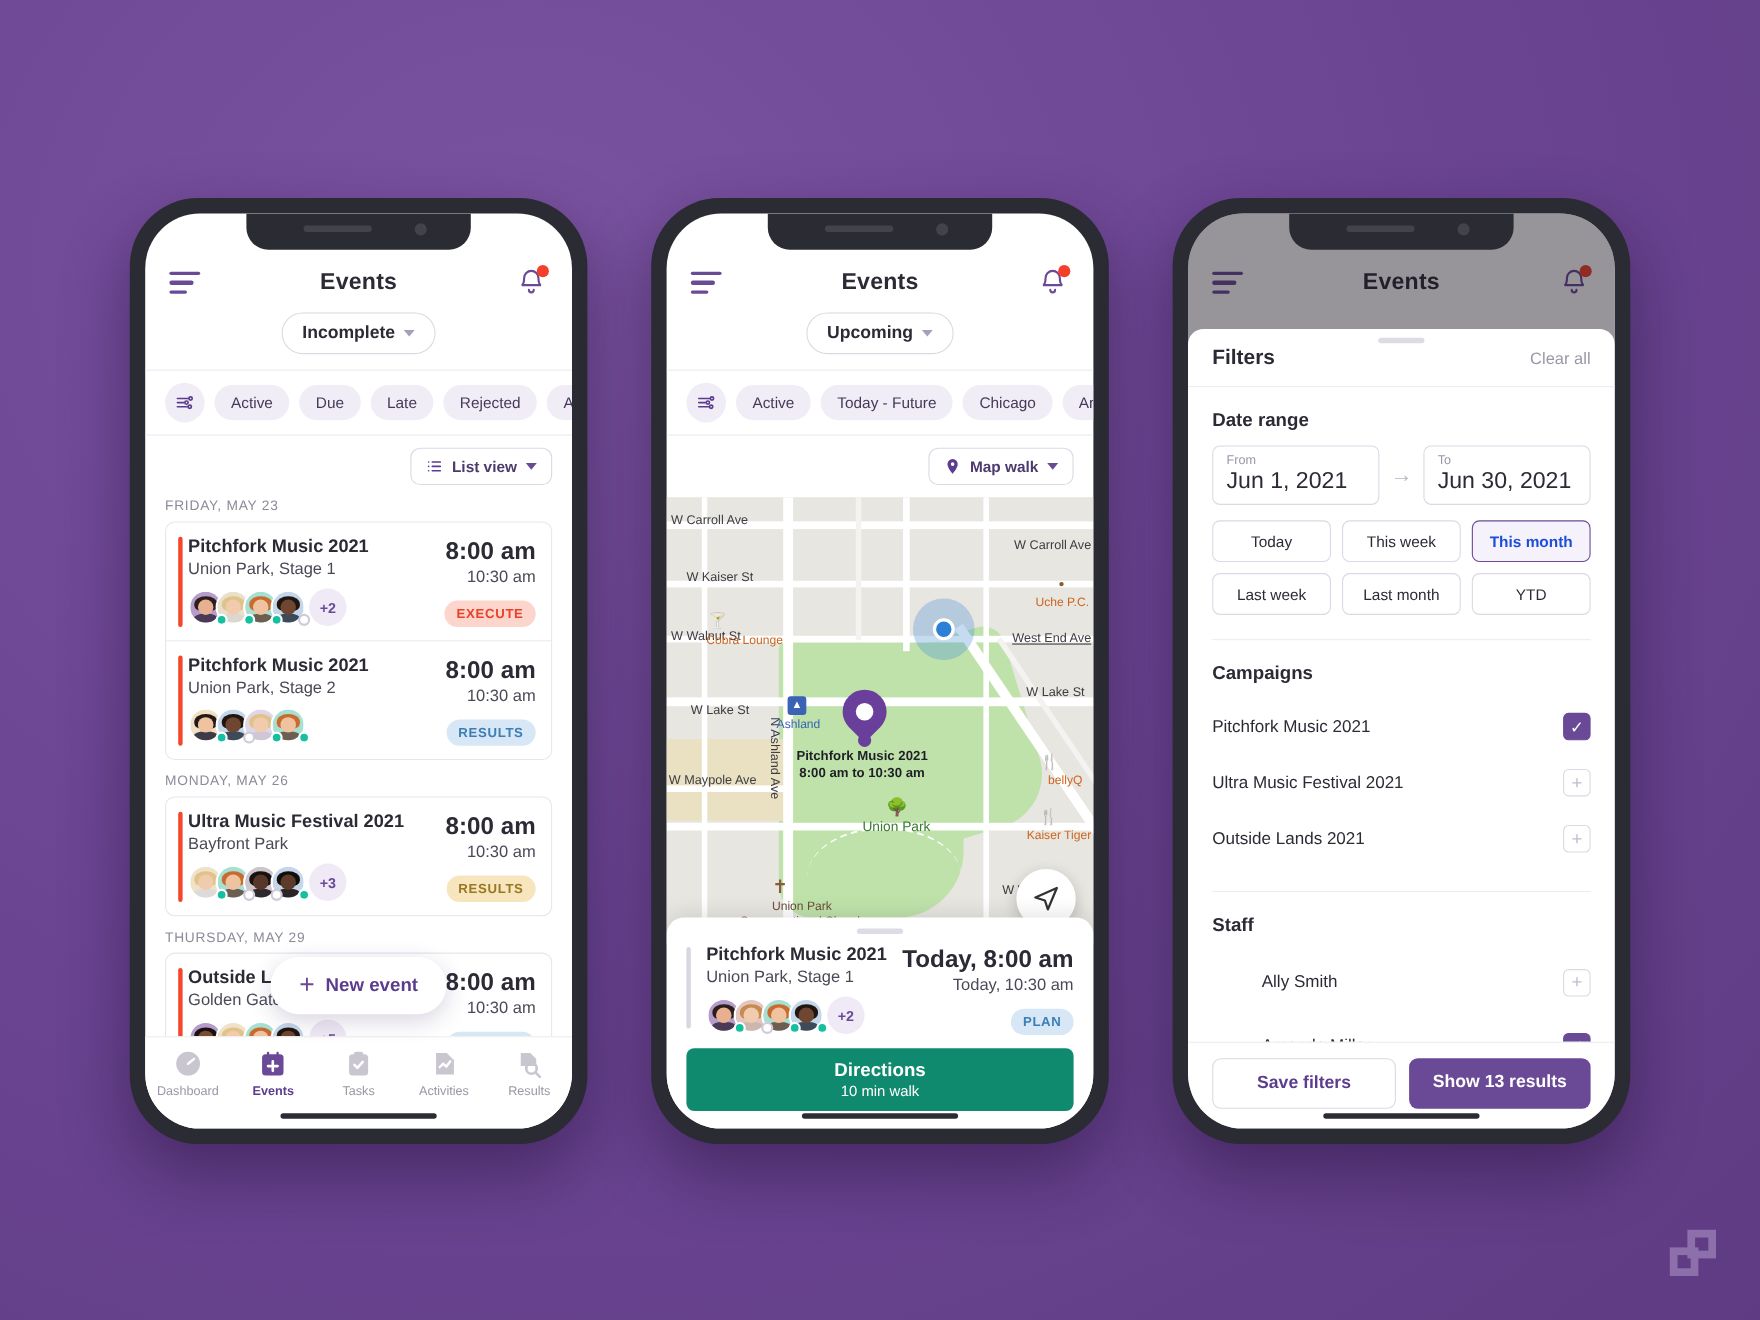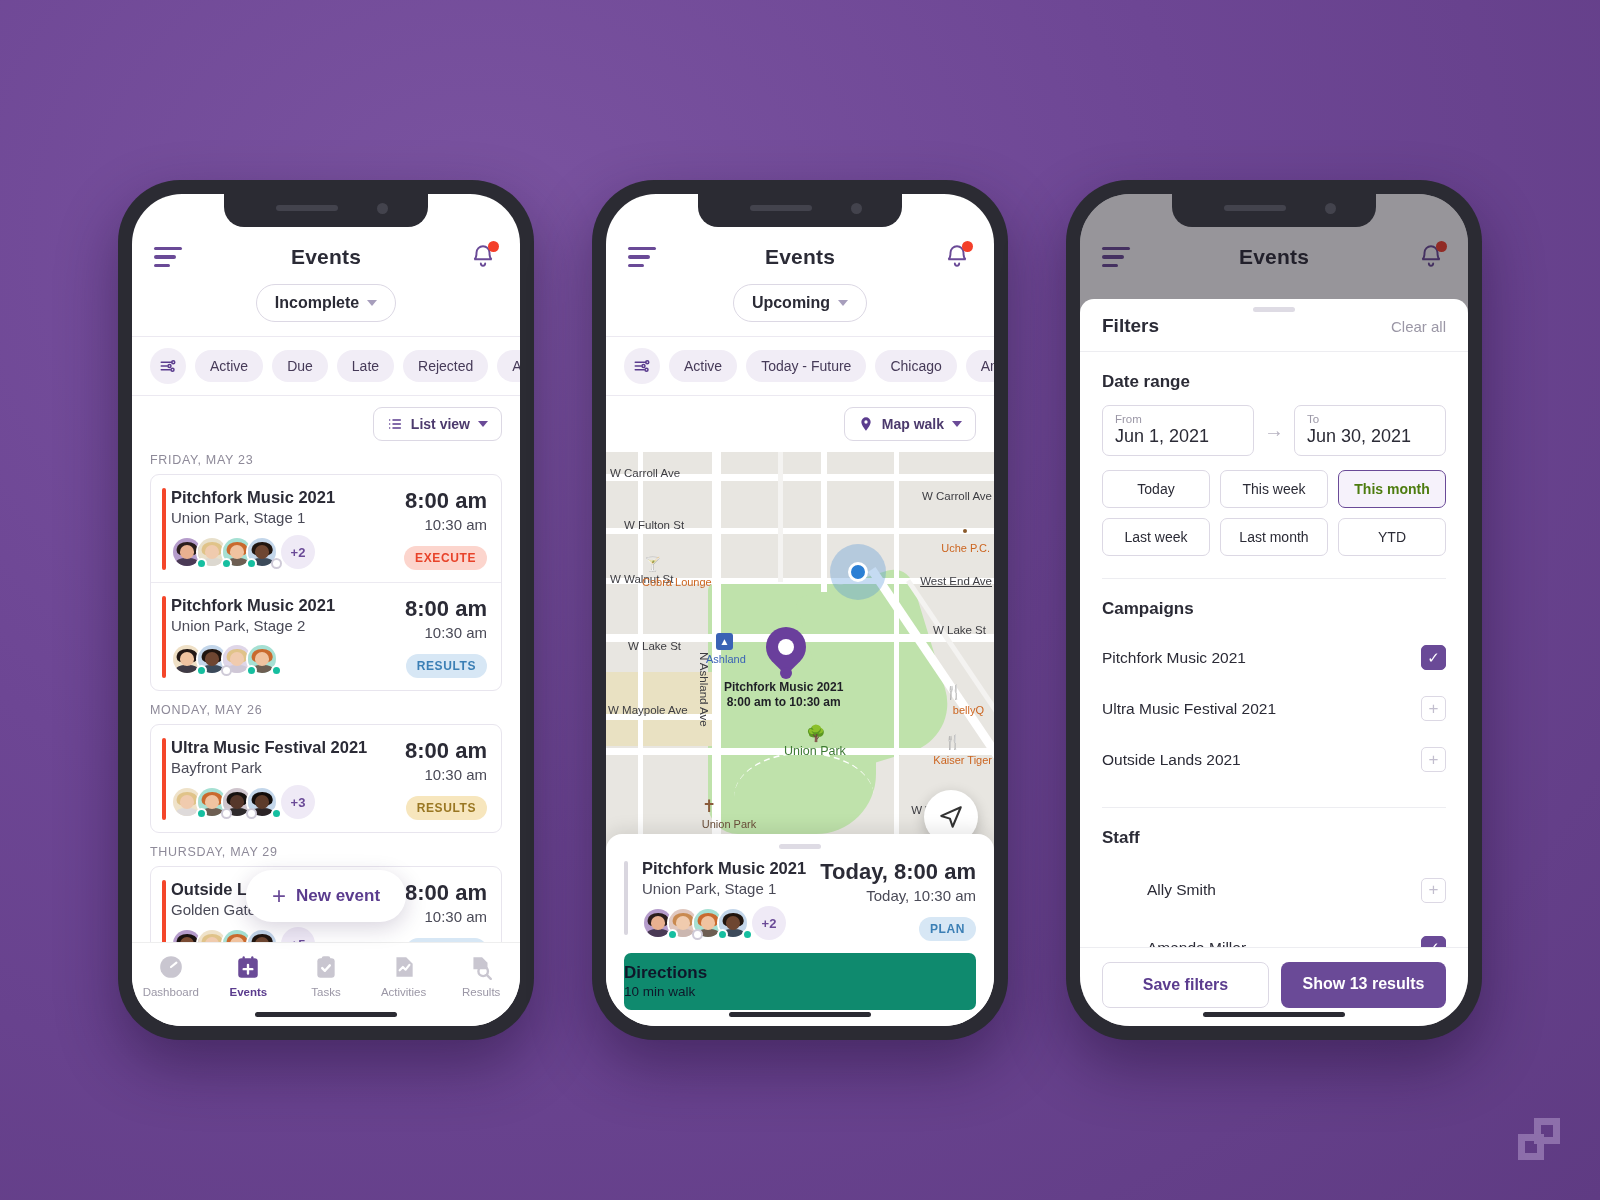--- a/index.html
+++ b/index.html
@@ -142,45 +142,45 @@
   .userdot .core { width: 20px; height: 20px; border-radius: 50%; background: #2b7fd4; border: 3px solid #fff; }
   .locbtn { position: absolute; right: 16px; bottom: 14px; width: 54px; height: 54px; border-radius: 50%;
             background: #fff; box-shadow: 0 4px 14px rgba(0,0,0,.2); display: flex;
             align-items: center; justify-content: center; cursor: pointer; }
   .locbtn svg { width: 26px; height: 26px; }
 
   .sheet { position: absolute; left: 0; right: 0; bottom: 0; background: #fff;
            border-radius: 16px 16px 0 0; box-shadow: 0 -4px 18px rgba(0,0,0,.1); padding: 10px 18px 16px; z-index: 20; }
   .grabber { width: 42px; height: 5px; background: #dedbe4; border-radius: 3px; margin: 0 auto 10px; }
   .sheet .ev .bar { background: #d9d6df; }
-  .dirbtn { margin-top: 12px; background: #0f8a6e; border-radius: 7px; color: #0f172a;
-            padding: 10px 0 11px; cursor: pointer; }
+  .dirbtn { margin-top: 12px; background: #0f8a6e; border-radius: 7px; color: #ffffff;
+            text-align: center; padding: 10px 0 11px; cursor: pointer; }
   .dirbtn .d1 { font-size: 17px; font-weight: bold; }
   .dirbtn .d2 { font-size: 13.5px; margin-top: 1px; }
 
   
   .dim { position: absolute; inset: 0; background: rgba(24,20,30,.45); z-index: 15; }
   .fsheet { position: absolute; left: 0; right: 0; top: 105px; bottom: 0; background: #fff;
             border-radius: 14px 14px 0 0; z-index: 20; display: flex; flex-direction: column; }
   .fhead { position: relative; padding: 16px 22px 14px; border-bottom: 1px solid #ededf1;
            display: flex; align-items: center; justify-content: space-between; }
   .fhead .grabber { position: absolute; top: 8px; left: 50%; transform: translateX(-50%); margin: 0; }
   .ftitle { font-size: 19px; font-weight: bold; color: #2b2b36; }
   .clearall { font-size: 15px; color: #9b97a6; cursor: pointer; }
   .fbody { flex: 1; overflow: hidden; padding: 0 22px; }
   .sechead { font-size: 17px; font-weight: bold; color: #2b2b36; margin: 20px 0 13px; }
   .daterow { display: flex; align-items: center; gap: 10px; }
   .dfield { flex: 1; border: 1px solid #dcd8e4; border-radius: 7px; padding: 7px 12px 8px; cursor: text; }
   .dfield .dl { font-size: 11.5px; color: #9b97a6; }
-  .dfield .dv { font-size: 18px; color: #2b2b36; margin-top: 1px; }
+  .dfield .dv { font-size: 21px; color: #2b2b36; margin-top: 1px; }
   .arrow { color: #b6b2c0; font-size: 20px; }
   .qgrid { display: grid; grid-template-columns: repeat(3, 1fr); gap: 10px; margin-top: 14px; }
   .qbtn { border: 1px solid #dcd8e4; border-radius: 7px; text-align: center; font-size: 14px;
           padding: 10px 0; color: #2b2b36; cursor: pointer; background: #fff; }
-  .qbtn.sel { border-color: #6a4a97; background: #f6f2fb; color: #4d7c0f; font-weight: bold; }
+  .qbtn.sel { border-color: #6a4a97; background: #f6f2fb; color: #1d4ed8; font-weight: bold; }
   .divider { height: 1px; background: #ededf1; margin: 22px 0 0; }
   .frow { display: flex; align-items: center; gap: 13px; padding: 13px 0; }
   .frow .fl { flex: 1; font-size: 15.5px; color: #2b2b36; }
   .cbox { width: 25px; height: 25px; border-radius: 5px; border: 1.5px solid #dcd8e4;
           color: #c2bece; display: flex; align-items: center; justify-content: center;
           font-size: 17px; background: #fff; cursor: pointer; flex: 0 0 auto; }
   .cbox.on { background: #6a4a97; border-color: #6a4a97; color: #fff; font-size: 15px; }
   .savatar { width: 32px; height: 32px; border-radius: 50%; overflow: hidden; position: relative; flex: 0 0 auto; }
   .fbtns { border-top: 1px solid #ededf1; padding: 14px 22px 18px; display: flex; gap: 12px; }
   .fbtns .b { flex: 1; text-align: center; border-radius: 8px; padding: 13px 0; font-size: 16px;
@@ -606,21 +606,21 @@
         <div class="road" style="left:215px; top:0; width:6px; height:140px;"></div>
         <div class="road" style="left:288px; top:0; width:5px; height:406px;"></div>
 
         <div class="road" style="left:262px; top:120px; width:9px; height:300px; transform:rotate(-34deg); transform-origin:top left;"></div>
         <div class="road thin" style="left:300px; top:130px; width:5px; height:280px; transform:rotate(-34deg); transform-origin:top left;"></div>
 
         <div style="position:absolute; left:128px; top:300px; width:140px; height:90px; border-top:2px dashed #fff; border-radius:50%;"></div>
 
         <div class="mlabel" style="left:4px; top:15px;">W Carroll Ave</div>
         <div class="mlabel" style="right:2px; top:38px;">W Carroll Ave</div>
-        <div class="mlabel" style="left:18px; top:67px;">W Fulton St</div>
+        <div class="mlabel" style="left:18px; top:67px;">W Kaiser St</div>
         <div class="mlabel" style="left:4px; top:121px;">W Walnut St</div>
         <div class="mlabel" style="left:22px; top:188px;">W Lake St</div>
         <div class="mlabel" style="right:8px; top:172px;">W Lake St</div>
         <div class="mlabel" style="left:2px; top:252px;">W Maypole Ave</div>
         <div class="mlabel" style="right:2px; top:123px;text-decoration:underline;">West End Ave</div>
         <div class="mlabel vert" style="left:92px; top:200px;">N Ashland Ave</div>
         <div class="mlabel" style="right:52px; top:352px;">W Wa</div>
 
         <div class="mlabel poi" style="left:36px; top:124px;">Cobra Lounge</div>
         <div style="position:absolute; left:38px; top:104px; color:#cc6520; font-size:14px;">🍸</div>

